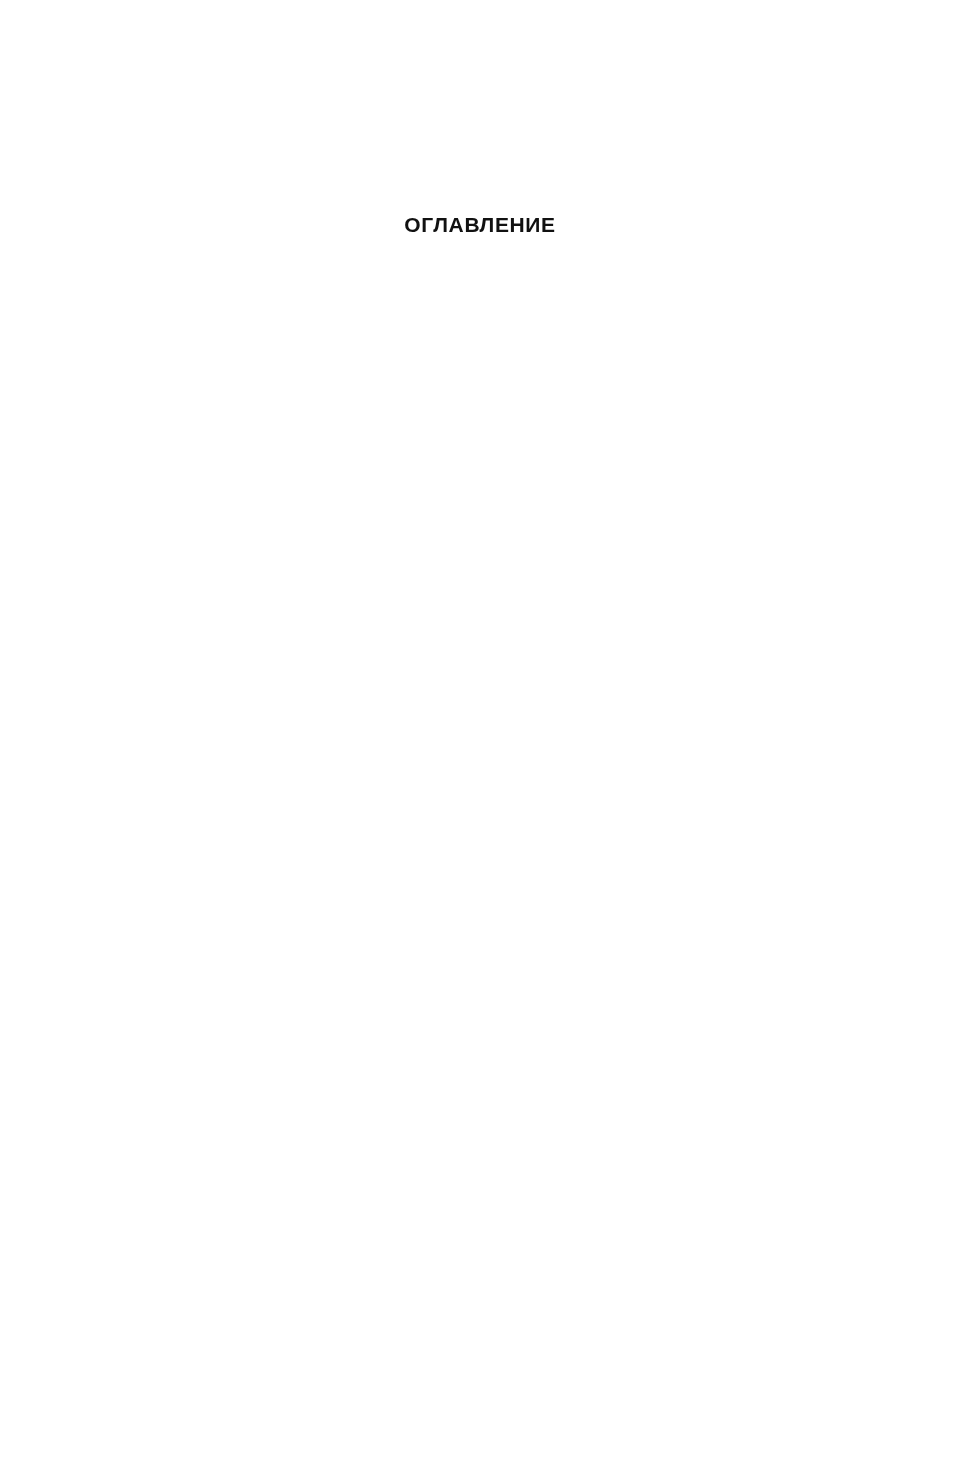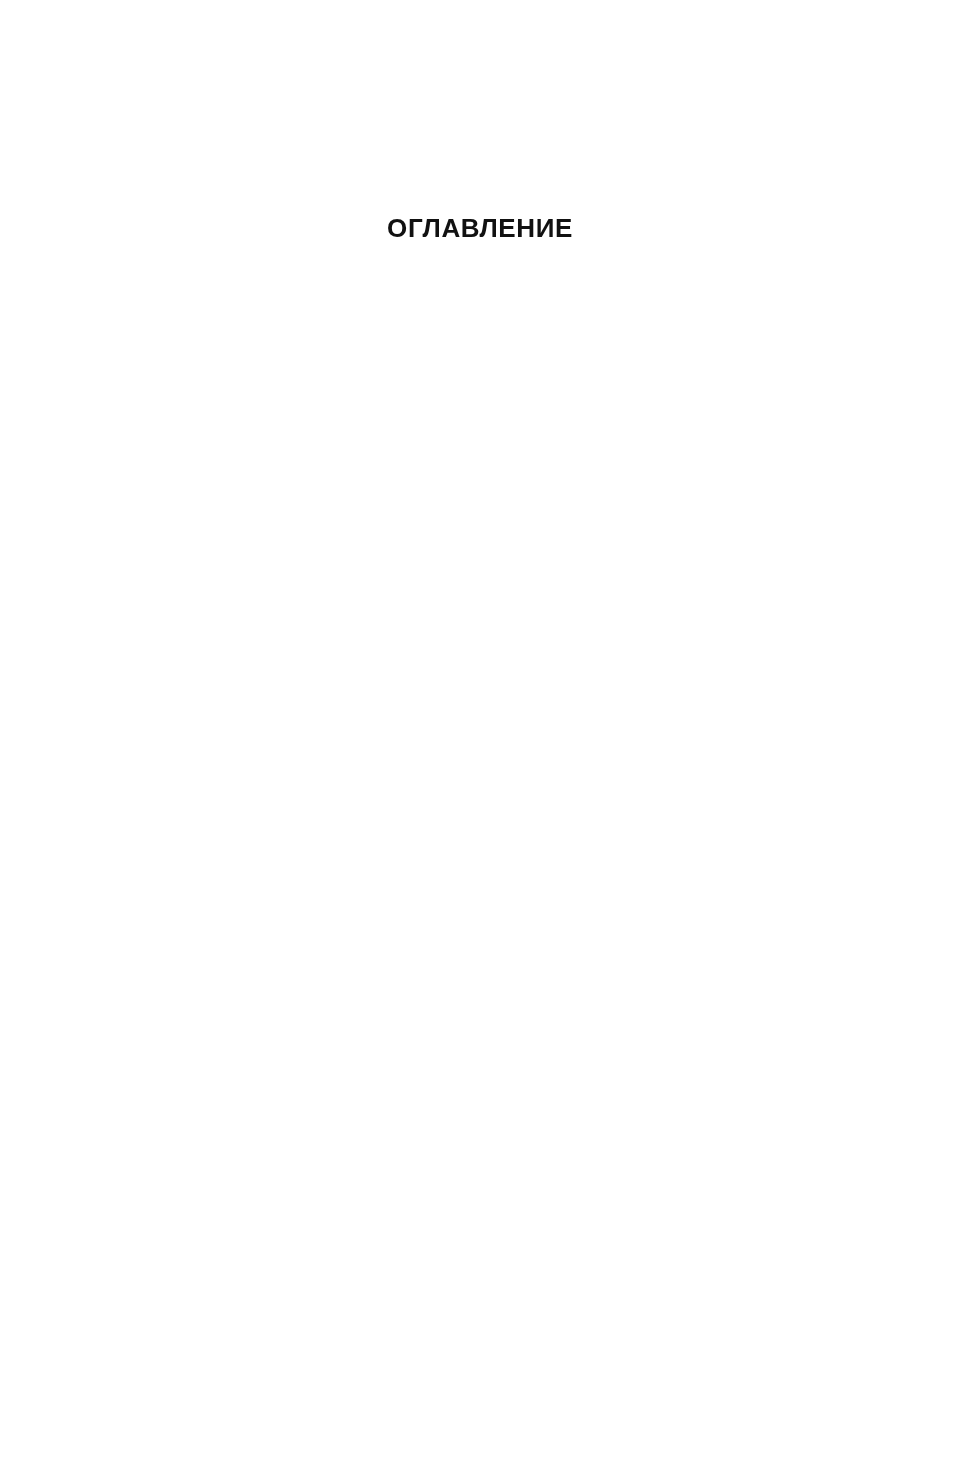--- a/index.html
+++ b/index.html
@@ -28,21 +28,21 @@
 
   
   .toc-title {
     position: absolute;
     left: 0;
     top: 213px;
     width: 960px;
     text-align: center;
     font-family: "Liberation Sans", "DejaVu Sans", sans-serif;
     font-weight: bold;
-    font-size: 26px;
+    font-size: 21px;
     letter-spacing: 0.6px;
     color: #111111;
   }
 
   
   .toc-body {
     position: absolute;
     left: 92px;
     top: 282px;
     width: 776px;

